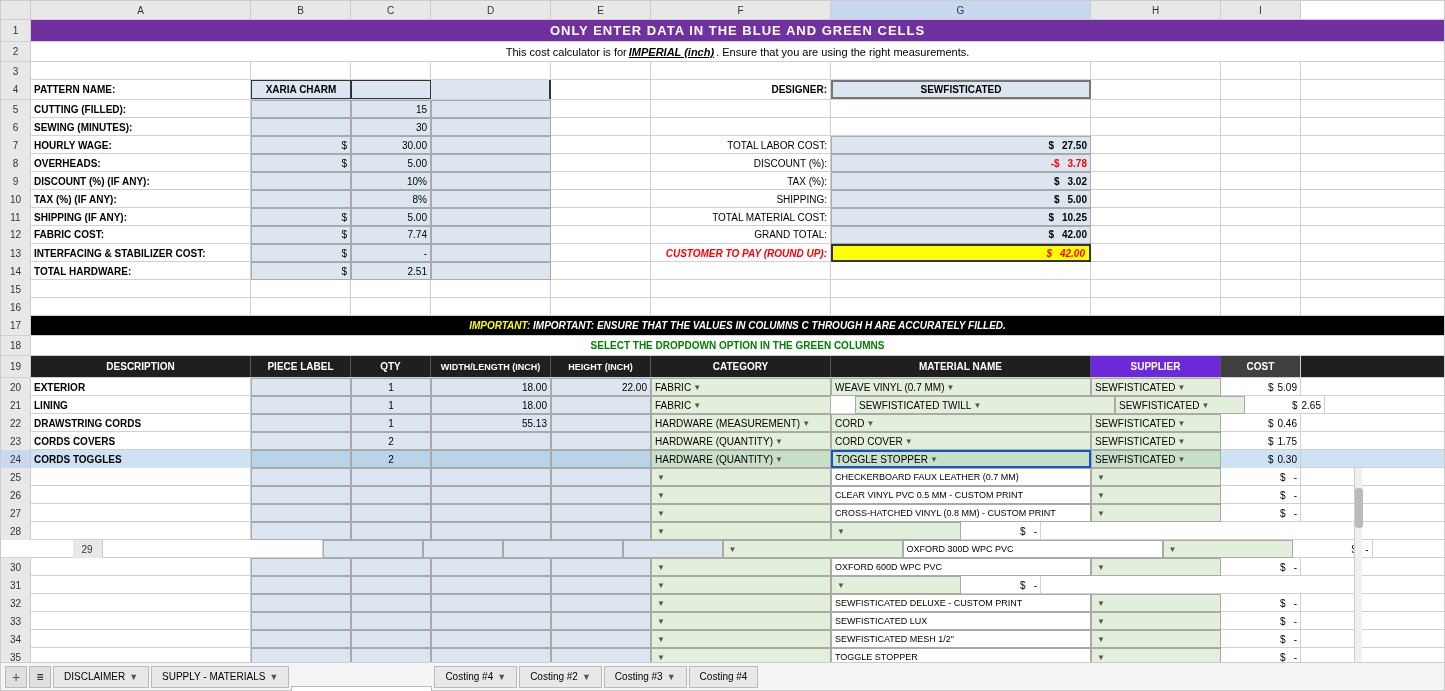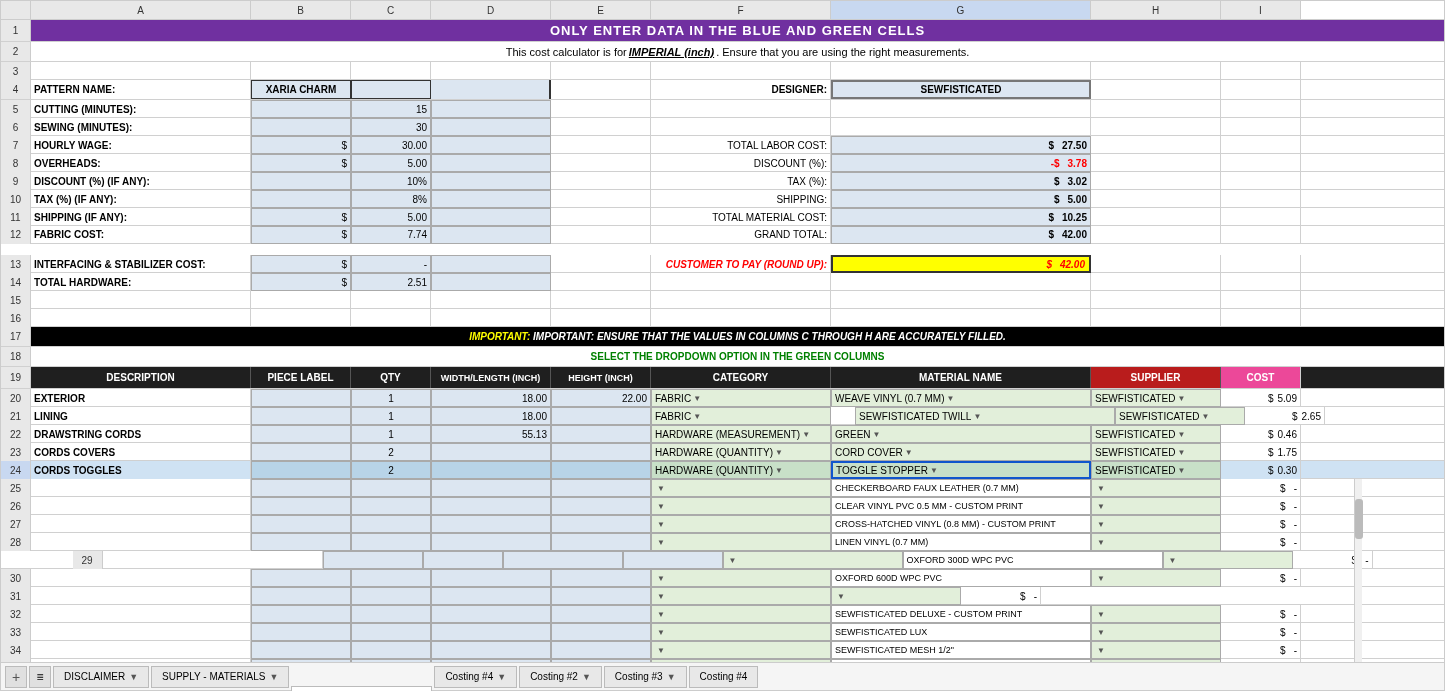--- a/index.html
+++ b/index.html
@@ -113,21 +113,21 @@
       <div class="cell col-f text-right text-bold" style="justify-content:flex-end;font-weight:bold;">DESIGNER:</div>
       <div class="cell col-g" style="background:#dce6f1;border:2px solid #777;justify-content:center;font-weight:bold;">
         <span>SEWFISTICATED</span>
       </div>
       <div class="cell col-h"></div>
       <div class="cell col-i"></div>
     </div>
 
     <div class="row" style="height:18px;">
       <div class="row-num">5</div>
-      <div class="cell col-a text-bold">CUTTING (MINUTES):</div>
+      <div class="cell col-a text-bold">CUTTING (FILLED):</div>
       <div class="cell col-b" style="background:#dce6f1;border:1px solid #aaa;"></div>
       <div class="cell col-c bg-light-blue text-right" style="justify-content:flex-end;border:1px solid #aaa;">
         <span>15</span>
       </div>
       <div class="cell col-d" style="background:#dce6f1;border:1px solid #aaa;"></div>
       <div class="cell col-e"></div>
       <div class="cell col-f"></div>
       <div class="cell col-g"></div>
       <div class="cell col-h"></div>
       <div class="cell col-i"></div>
@@ -249,21 +249,21 @@
       <div class="cell col-e"></div>
       <div class="cell col-f text-right" style="justify-content:flex-end;">GRAND TOTAL:</div>
       <div class="cell col-g text-right" style="justify-content:flex-end;font-weight:bold;border:1px solid #aaa;background:#dce6f1;">
         <span style="margin-right:8px;">$</span>
           <span>42.00</span>
       </div>
       <div class="cell col-h"></div>
       <div class="cell col-i"></div>
     </div>
 
-    <div class="row" style="height:18px;margin-top:11px;">
+    <div class="row" style="height:18px;">
       <div class="row-num">13</div>
       <div class="cell col-a text-bold">INTERFACING &amp; STABILIZER COST:</div>
       <div class="cell col-b bg-light-blue" style="border:1px solid #aaa;justify-content:flex-end;">$</div>
       <div class="cell col-c bg-light-blue text-right" style="justify-content:flex-end;border:1px solid #aaa;">
         <span>-</span>
       </div>
       <div class="cell col-d bg-light-blue" style="border:1px solid #aaa;"></div>
       <div class="cell col-e"></div>
       <div class="cell col-f text-right text-red text-bold text-italic" style="justify-content:flex-end;color:red;font-weight:bold;font-style:italic;">CUSTOMER TO PAY (ROUND UP):</div>
       <div class="cell col-g" style="background:#ffff00;border:2px solid #333;justify-content:flex-end;font-weight:bold;font-style:italic;color:red;padding-right:4px;">
@@ -334,22 +334,22 @@
 
     <div class="row" style="height:22px;background:#1f1f1f;">
       <div class="row-num" style="background:#e8e8e8;">19</div>
       <div class="cell col-a text-bold text-center" style="background:#1f1f1f;color:#fff;justify-content:center;border-right:1px solid #555;">DESCRIPTION</div>
       <div class="cell col-b text-bold text-center" style="background:#1f1f1f;color:#fff;justify-content:center;border-right:1px solid #555;">PIECE LABEL</div>
       <div class="cell col-c text-bold text-center" style="background:#1f1f1f;color:#fff;justify-content:center;border-right:1px solid #555;">QTY</div>
       <div class="cell col-d text-bold text-center" style="background:#1f1f1f;color:#fff;justify-content:center;border-right:1px solid #555;font-size:9px;">WIDTH/LENGTH (INCH)</div>
       <div class="cell col-e text-bold text-center" style="background:#1f1f1f;color:#fff;justify-content:center;border-right:1px solid #555;font-size:9px;">HEIGHT (INCH)</div>
       <div class="cell col-f text-bold text-center" style="background:#1f1f1f;color:#fff;justify-content:center;border-right:1px solid #555;">CATEGORY</div>
       <div class="cell col-g text-bold text-center" style="background:#1f1f1f;color:#fff;justify-content:center;border-right:1px solid #555;">MATERIAL NAME</div>
-      <div class="cell col-h text-bold text-center" style="background:#b91c1c;color:#fff;justify-content:center;border-right:1px solid #555;">SUPPLIER</div>
-      <div class="cell col-i text-bold text-center" style="background:#ec4899;color:#fff;justify-content:center;">COST</div>
+      <div class="cell col-h text-bold text-center" style="background:#6d28d9;color:#fff;justify-content:center;border-right:1px solid #555;">SUPPLIER</div>
+      <div class="cell col-i text-bold text-center" style="background:#404040;color:#fff;justify-content:center;">COST</div>
     </div>
 
     <div class="row" style="height:18px;">
       <div class="row-num">20</div>
       <div class="cell col-a text-bold">EXTERIOR</div>
       <div class="cell col-b bg-light-blue" style="border:1px solid #aaa;"></div>
       <div class="cell col-c bg-light-blue text-right" style="justify-content:center;border:1px solid #aaa;">
         <span>1</span>
       </div>
       <div class="cell col-d bg-light-blue text-right" style="justify-content:flex-end;border:1px solid #aaa;">
@@ -414,21 +414,21 @@
       </div>
       <div class="cell col-d bg-light-blue text-right" style="justify-content:flex-end;border:1px solid #aaa;">
         <span>55.13</span>
       </div>
       <div class="cell col-e bg-light-blue" style="border:1px solid #aaa;"></div>
       <div class="cell col-f bg-light-green" style="border:1px solid #aaa;">
         <span>HARDWARE (MEASUREMENT)</span>
         <span class="dropdown-arrow">▼</span>
       </div>
       <div class="cell col-g bg-light-green" style="border:1px solid #aaa;">
-        <span>GREEN</span>
+        <span>CORD</span>
         <span class="dropdown-arrow">▼</span>
       </div>
       <div class="cell col-h bg-light-green" style="border:1px solid #aaa;">
         <span>SEWFISTICATED</span>
         <span class="dropdown-arrow">▼</span>
       </div>
       <div class="cell col-i" style="justify-content:flex-end;">
         <span style="margin-right:4px;">$</span>
           <span>0.46</span>
       </div>
@@ -554,21 +554,20 @@
         <div class="row" style="height:18px;">
           <div class="row-num">28</div>
           <div class="cell col-a"></div>
           <div class="cell col-b bg-light-blue" style="border:1px solid #aaa;"></div>
           <div class="cell col-c bg-light-blue" style="border:1px solid #aaa;"></div>
           <div class="cell col-d bg-light-blue" style="border:1px solid #aaa;"></div>
           <div class="cell col-e bg-light-blue" style="border:1px solid #aaa;"></div>
           <div class="cell col-f bg-light-green" style="border:1px solid #aaa;">
               <span class="dropdown-arrow">▼</span>
             </div>
-          <div class="cell col-g" style="font-size:9px;border:1px solid #aaa;">LINEN VINYL (0.7 MM)</div>
           <div class="cell col-h bg-light-green" style="border:1px solid #aaa;">
               <span class="dropdown-arrow">▼</span>
             </div>
           <div class="cell col-i" style="justify-content:flex-end;">
               <span>$</span>
               <span style="margin-left:8px;">-</span>
             </div>
         </div>
 
         <div class="row" style="height:18px;justify-content:center;">

